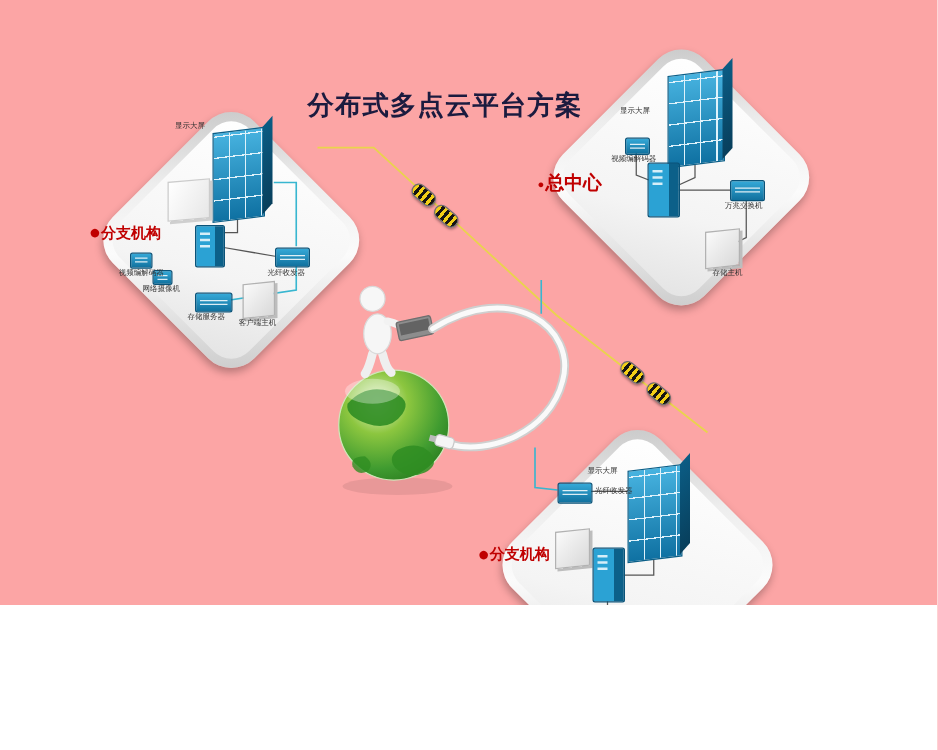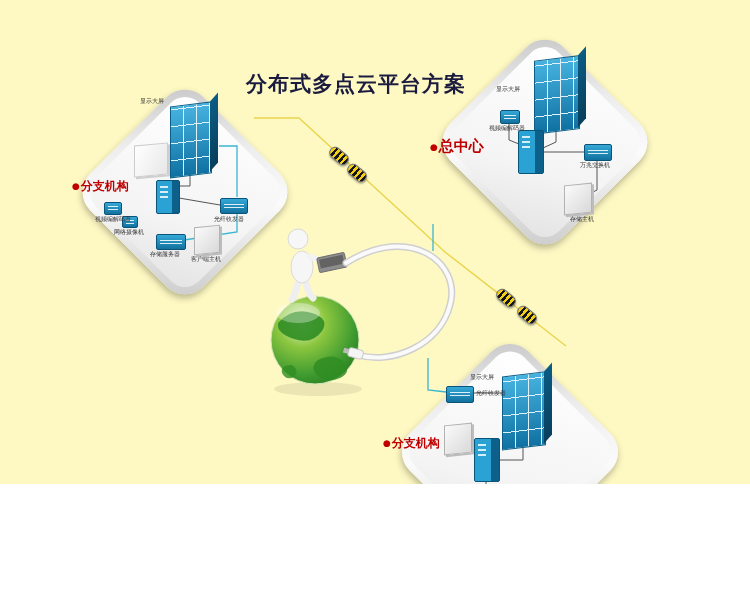--- a/index.html
+++ b/index.html
@@ -1,32 +1,32 @@
 <!DOCTYPE html>
 <html style="--accent_red: #c00000; --line_yellow: #e9d44c; --line_cyan: #38b6d0; --device_blue: #2196c9; --device_blue_dark: #0c6089; --title_color: #1b1b3f;"><head>
 <meta charset="utf-8">
 <style>
   html,body{margin:0;padding:0;background:#fff;}
-  .stage{position:relative;width:750px;height:484px;background:#fef9c3;overflow:hidden;
+  .stage{position:relative;width:750px;height:484px;background:#fca5a5;overflow:hidden;
          font-family:"DejaVu Sans","Liberation Sans",sans-serif;}
 
   
   .panel{position:absolute;transform:rotate(45deg);border-radius:26px;z-index:1;
          background:linear-gradient(135deg,#c6c6c6,#ededed 30%,#fbfbfb 55%,#c9c9c9);
          box-shadow:2px 3px 7px rgba(0,0,0,.28);}
   .panel .inner{position:absolute;inset:7px;border-radius:20px;
          background:linear-gradient(150deg,#ffffff,#f4f4f4 65%,#e3e3e3);}
 
   .title{position:absolute;left:0;top:70px;width:712px;text-align:center;z-index:4;
          font-size:21px;font-weight:bold;letter-spacing:1px;color:var(--title_color,#1b1b3f);}
 
   .tag{position:absolute;z-index:4;font-weight:bold;color:var(--accent_red,#c00000);white-space:nowrap;}
   .tag .b{font-size:9px;margin-right:1px;vertical-align:1px;}
   .tag1{left:72px;top:178px;font-size:12px;}
-  .tag2{left:430px;top:137px;font-size:15px;}
+  .tag2{left:430px;top:137px;font-size:15px;font-family:Liberation Serif, serif;}
   .tag3{left:383px;top:435px;font-size:12px;}
 
   
   .vwall{position:absolute;z-index:3;transform:skewY(-7deg);}
   .vwall .front{width:100%;height:100%;border:1px solid #0b5f88;
     background-image:
       repeating-linear-gradient(90deg,transparent 0,transparent 12px,#dff2fb 12px,#dff2fb 13px),
       repeating-linear-gradient(0deg,transparent 0,transparent 16px,#dff2fb 16px,#dff2fb 17px),
       linear-gradient(180deg,#47b3e0,#0f71a2);}
   .vwall .side{position:absolute;left:100%;top:0;width:8px;height:100%;

